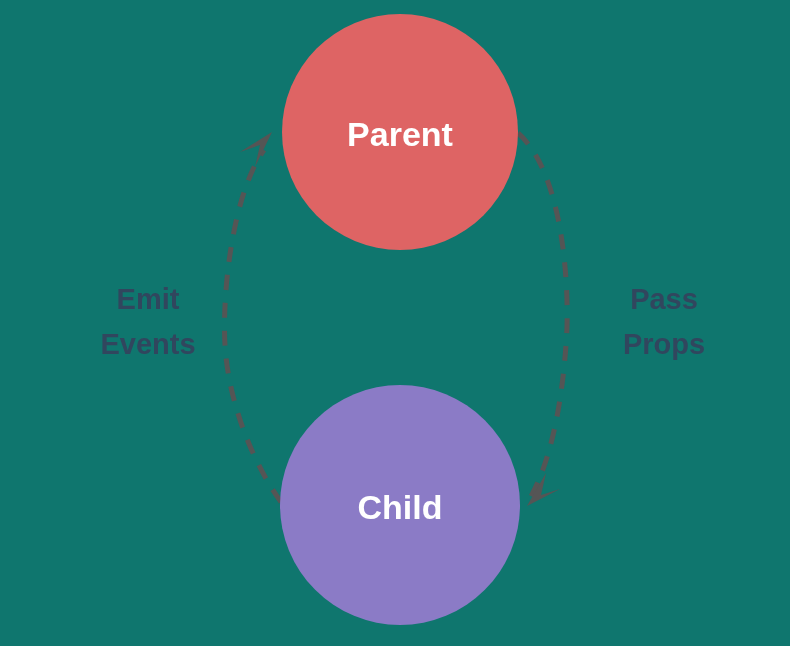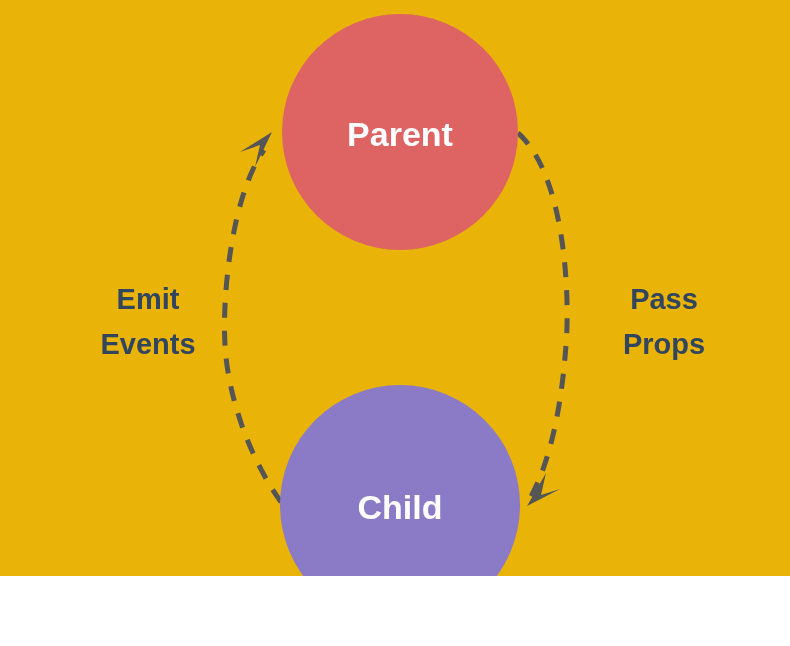--- a/index.html
+++ b/index.html
@@ -6,22 +6,22 @@
     margin: 0;
     padding: 0;
     background: #ffffff;
   }
   body {
     font-family: "Liberation Sans", sans-serif;
   }
   #canvas {
     position: relative;
     width: 790px;
-    height: 576px;
-    background: #eab308;
+    height: 646px;
+    background: #0f766e;
     overflow: hidden;
   }
   .diagram-svg {
     position: absolute;
     left: 0;
     top: 0;
     width: 790px;
     height: 646px;
   }
   .node-label {

